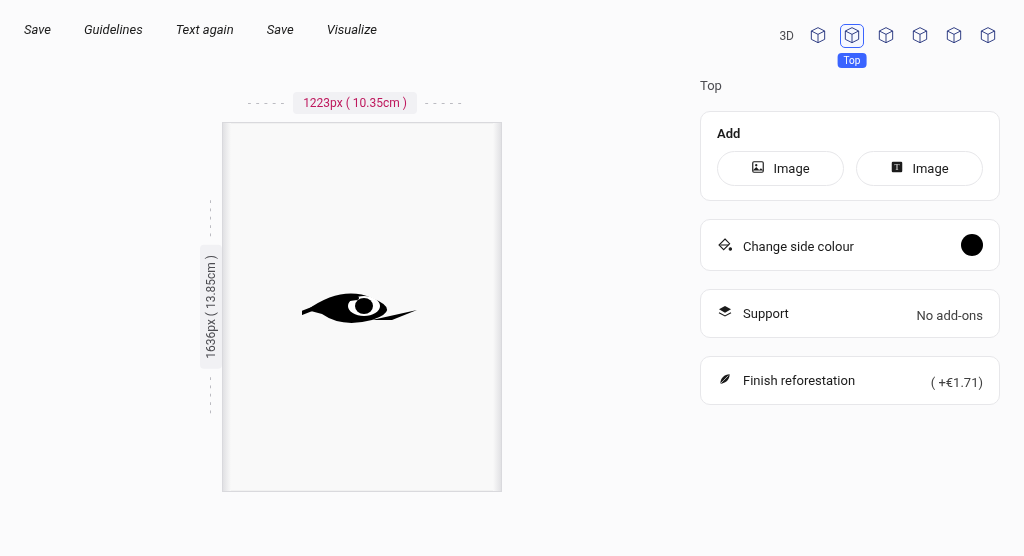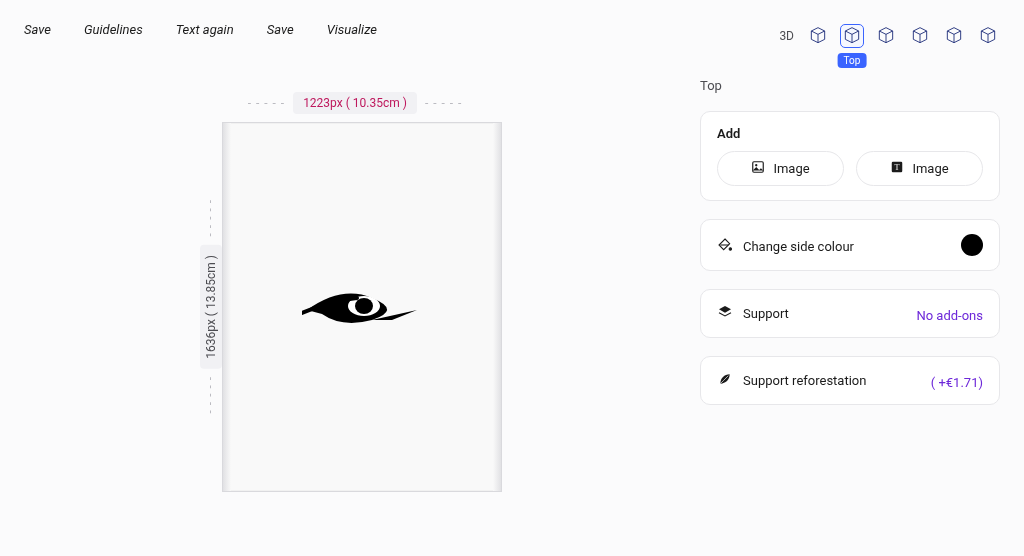--- a/index.html
+++ b/index.html
@@ -45,21 +45,21 @@
   .cube.sel{border-color:var(--blue);background:#f5f7ff;}
   .cube .tag{position:absolute;top:28px;left:50%;transform:translateX(-50%);background:var(--blue);color:#fff;font-size:10px;padding:2px 6px;border-radius:4px;white-space:nowrap;}
   .section-title{font-size:13px;color:#4d4d52;margin-top:12px;}
   .card{background:var(--card);border:1px solid var(--border);border-radius:10px;padding:14px 16px;}
   .add-title{font-size:13px;font-weight:600;margin-bottom:10px;}
   .add-btns{display:flex;gap:12px;}
   .pill{flex:1;display:flex;align-items:center;justify-content:center;gap:8px;border:1px solid var(--border);border-radius:999px;padding:8px 0;font-size:13px;cursor:pointer;background:#fff;}
   .row-btn{display:flex;align-items:flex-end;justify-content:space-between;gap:10px;cursor:pointer;}
   .row-btn .left{display:flex;align-items:center;gap:10px;font-size:13px;}
   .swatch{width:22px;height:22px;border-radius:50%;background:#000;}
-  .value{font-size:13px;color:#6d28d9;}
+  .value{font-size:13px;color:#404040;}
   .leaf{color:#5fbf5f;}
   .ico{font-size:14px;color:#1b1b1b;}
 </style>
 </head>
 <body>
 
 <div class="menu">
   <span>Save</span>
   <span>Guidelines</span>
   <span>Text again</span>
@@ -193,18 +193,18 @@
   </div>
 
   <div class="card row-btn">
     <div class="left">
       <span class="ico leaf">
         <svg width="16" height="16" viewBox="0 0 24 24" fill="currentColor">
             <path d="M5 19c8 0 14-6 14-14-8 0-14 6-14 14z"></path>
             <path d="M5 19c3-3 7-7 12-12" stroke="#fff" stroke-width="1" fill="none"></path>
           </svg>
       </span>
-      <span>Support reforestation</span>
+      <span>Finish reforestation</span>
     </div>
     <span class="value">( +€1.71)</span>
   </div>
 
 </div>
 
 </body></html>

